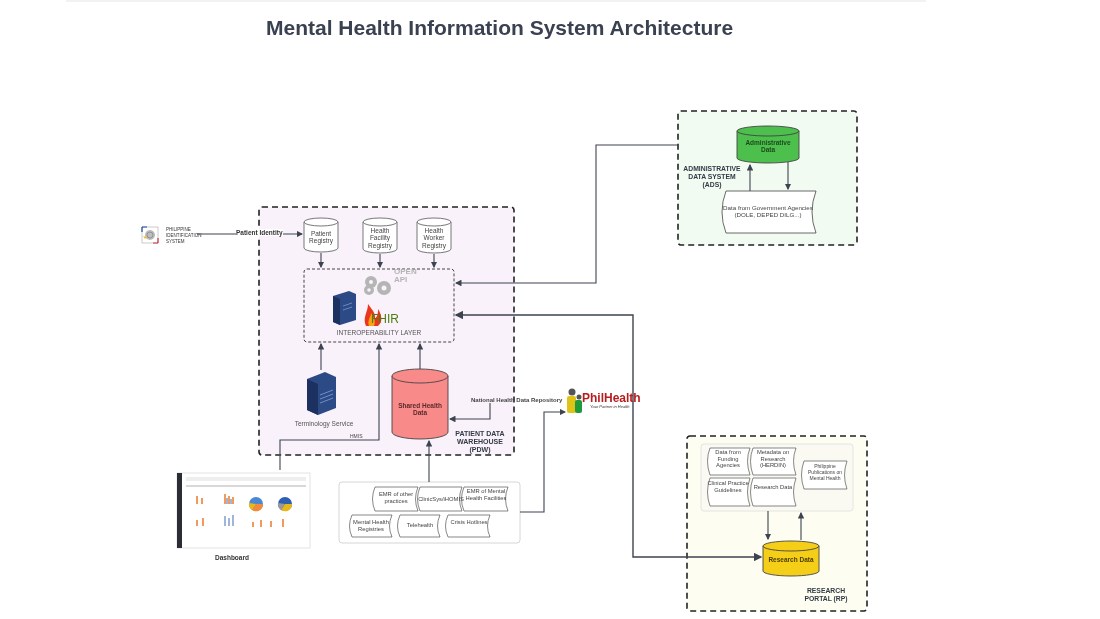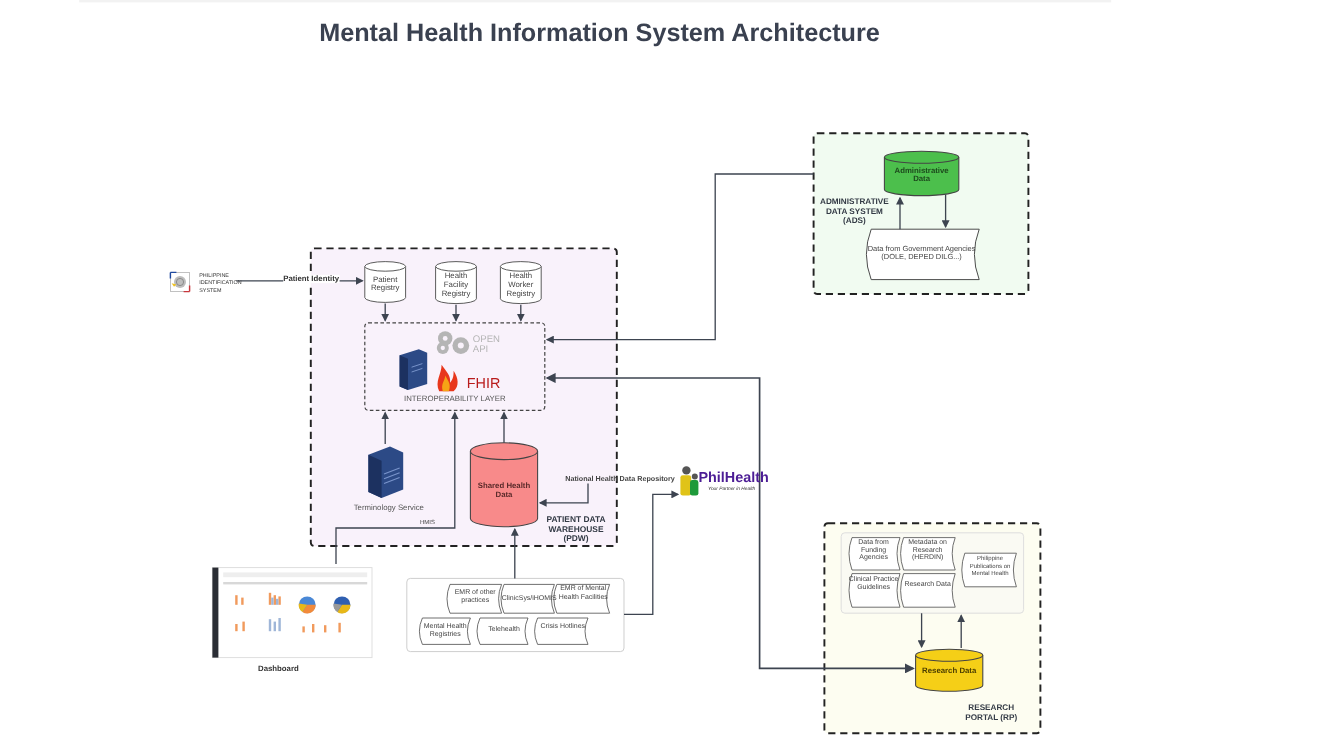--- a/index.html
+++ b/index.html
@@ -179,31 +179,31 @@
   </g>
 </svg>
 
 <div class="lbl" style="left:166px;top:227px;font-size:4.5px;text-align:left;line-height:1.3;color:#333;width:40px;">PHILIPPINE IDENTIFICATION SYSTEM</div>
 <div class="lbl" style="left:236px;top:229px;font-size:6.5px;font-weight:bold;background:#fff;color:#333;">Patient Identity</div>
 
 <div class="lbl small" style="left:304px;top:230px;width:34px;">Patient Registry</div>
 <div class="lbl small" style="left:363px;top:227px;width:34px;">Health Facility Registry</div>
 <div class="lbl small" style="left:417px;top:227px;width:34px;">Health Worker Registry</div>
 
-<div class="lbl" style="left:394px;top:279px;font-size:8px;font-weight:normal;color:#b5b5b5;width:24px;text-align:left;line-height:1;">OPEN API</div>
-<div class="lbl" style="left:389px;top:313px;font-size:12px;color:#b91c1c;text-align:right;">FHIR</div>
+<div class="lbl" style="left:394px;top:268px;font-size:8px;font-weight:bold;color:#b5b5b5;width:24px;text-align:left;line-height:1;">OPEN API</div>
+<div class="lbl" style="left:371px;top:313px;font-size:12px;color:#4d7c0f;text-align:right;">FHIR</div>
 <div class="lbl" style="left:304px;top:329px;width:150px;font-size:6.5px;color:#555;">INTEROPERABILITY LAYER</div>
 
 <div class="lbl" style="left:290px;top:420px;width:68px;font-size:6.5px;color:#555;">Terminology Service</div>
 <div class="lbl" style="left:394px;top:402px;width:52px;font-size:6.5px;font-weight:bold;color:#5a2a2a;">Shared Health Data</div>
 <div class="lbl" style="left:350px;top:434px;font-size:5px;color:#444;">HMIS</div>
 <div class="lbl frame-lbl" style="left:450px;top:430px;width:60px;font-size:7px;">PATIENT DATA WAREHOUSE (PDW)</div>
 
 <div class="lbl" style="left:471px;top:397px;font-size:6px;font-weight:bold;color:#444;white-space:nowrap;">National Health Data Repository</div>
-<div class="lbl" style="left:582px;top:392px;font-size:12px;font-weight:bold;color:#4c1d95;">PhilHealth</div>
+<div class="lbl" style="left:582px;top:392px;font-size:12px;font-weight:bold;color:#b91c1c;">PhilHealth</div>
 <div class="lbl" style="left:590px;top:405px;font-size:4px;font-style:italic;color:#333;">Your Partner in Health</div>
 
 <div class="lbl small" style="left:374px;top:491px;width:44px;font-size:5.8px;">EMR of other practices</div>
 <div class="lbl small" style="left:418px;top:496px;width:46px;font-size:5.8px;">ClinicSys/iHOMIS</div>
 <div class="lbl small" style="left:463px;top:488px;width:46px;font-size:5.8px;">EMR of Mental Health Facilities</div>
 <div class="lbl small" style="left:349px;top:519px;width:44px;font-size:5.8px;">Mental Health Registries</div>
 <div class="lbl small" style="left:398px;top:522px;width:44px;font-size:5.8px;">Telehealth</div>
 <div class="lbl small" style="left:447px;top:519px;width:44px;font-size:5.8px;">Crisis Hotlines</div>
 
 <div class="lbl" style="left:215px;top:554px;font-size:6.5px;font-weight:bold;color:#333;">Dashboard</div>

